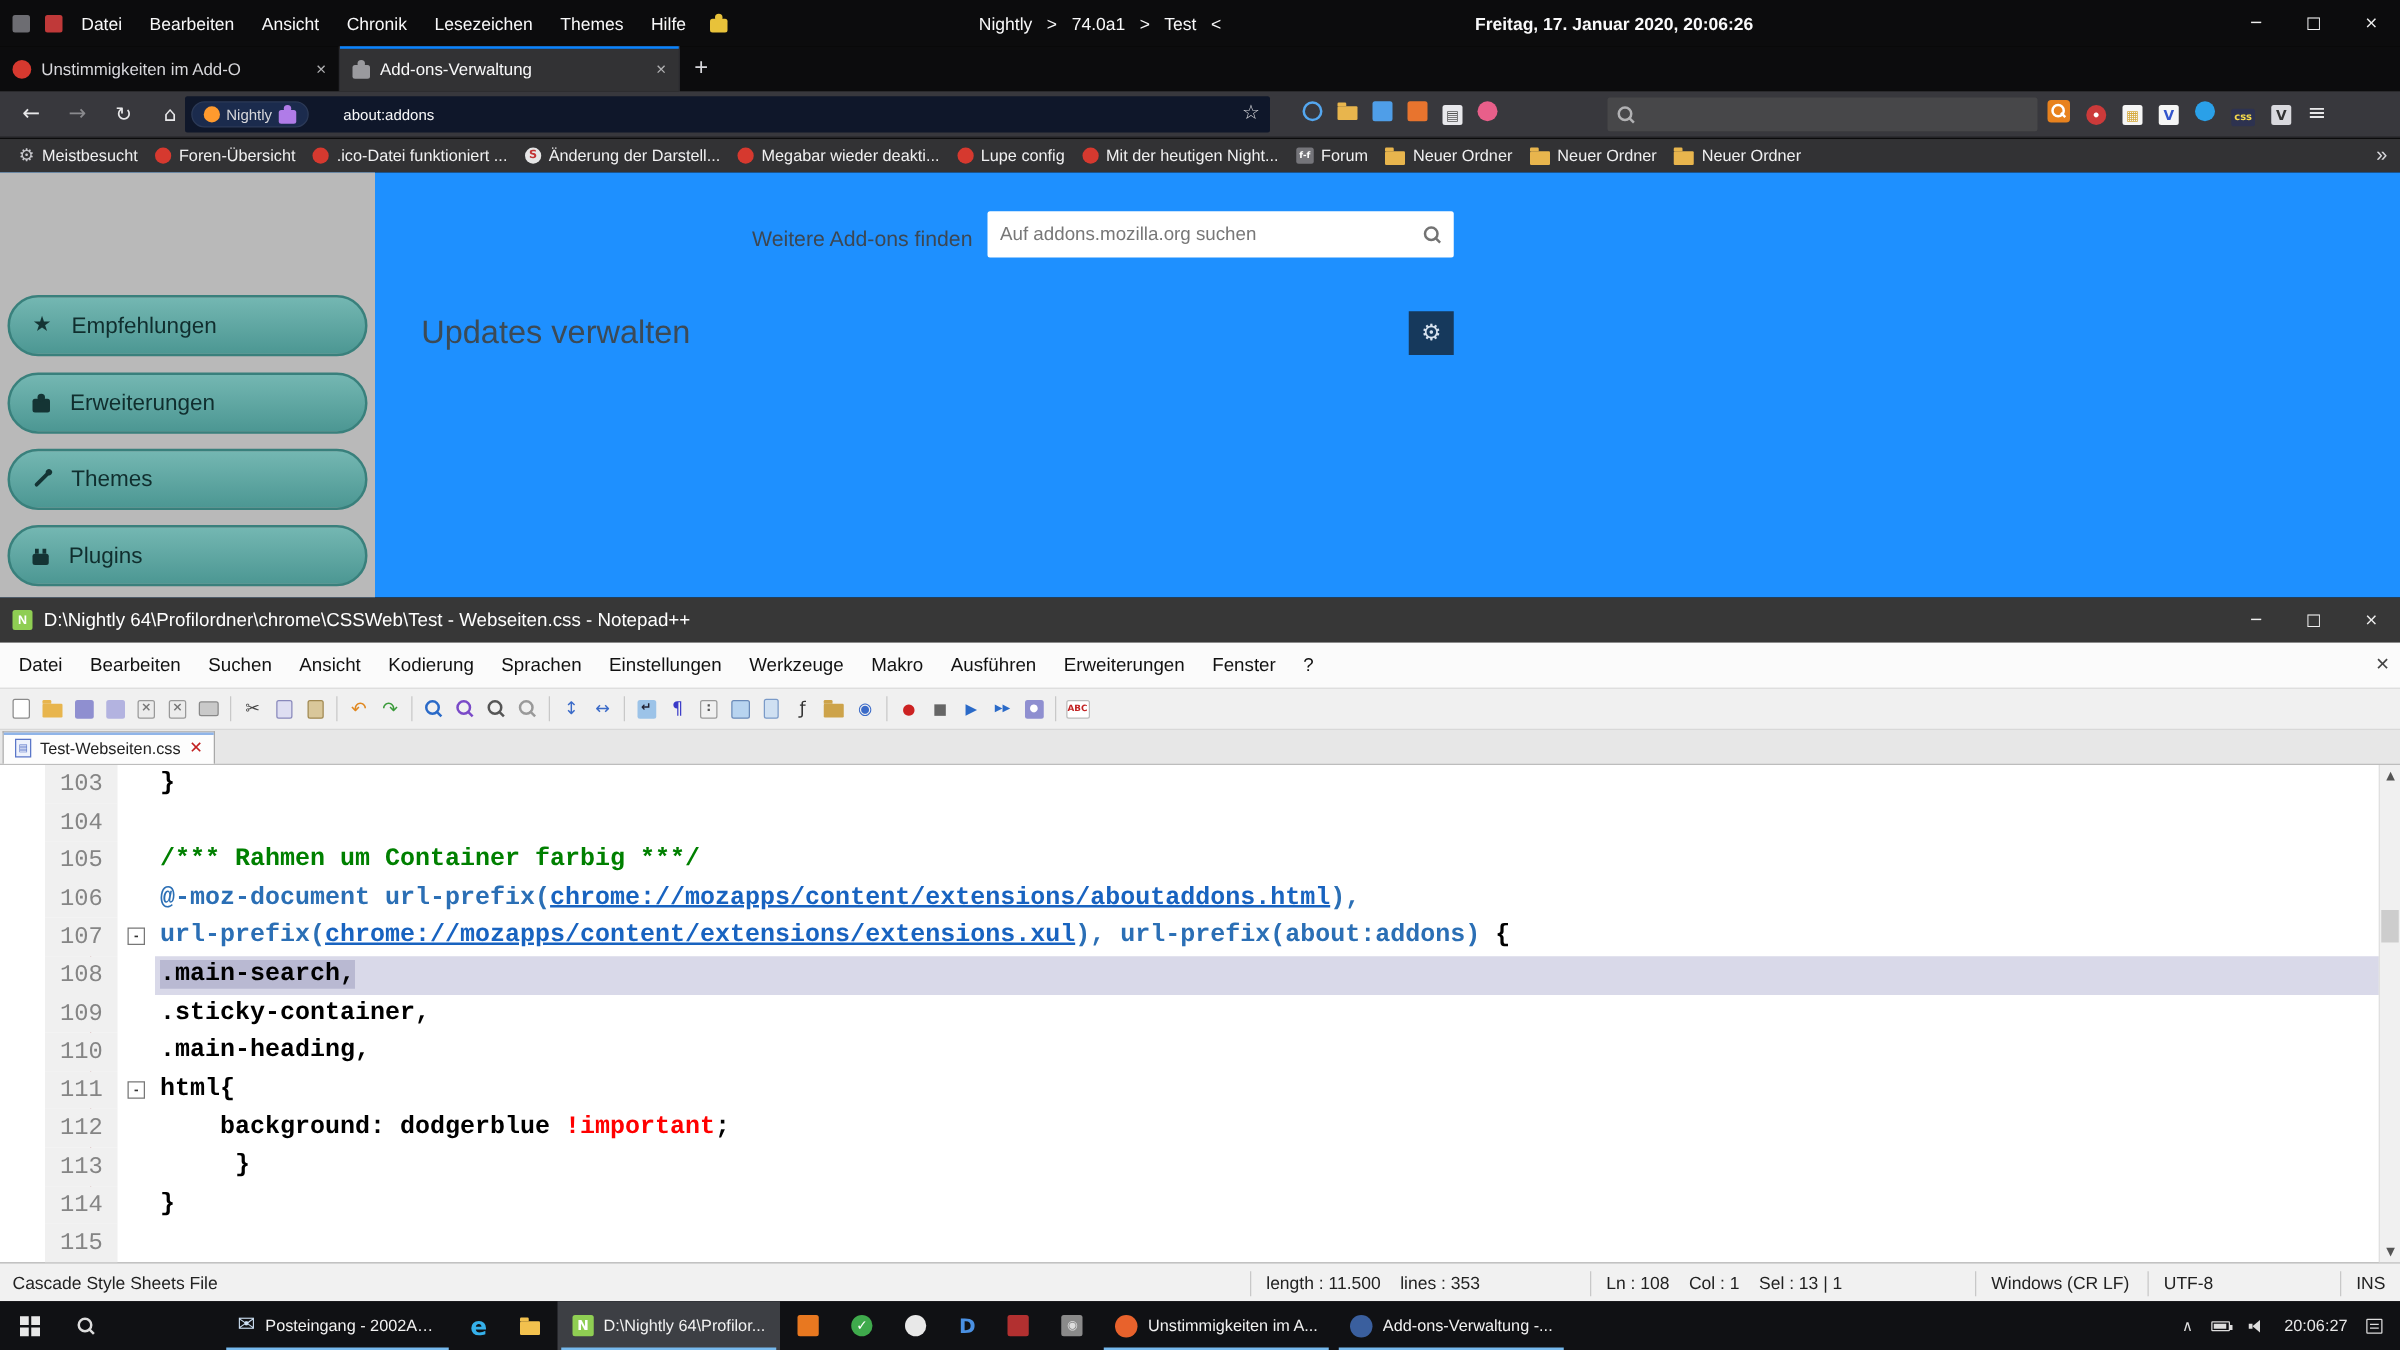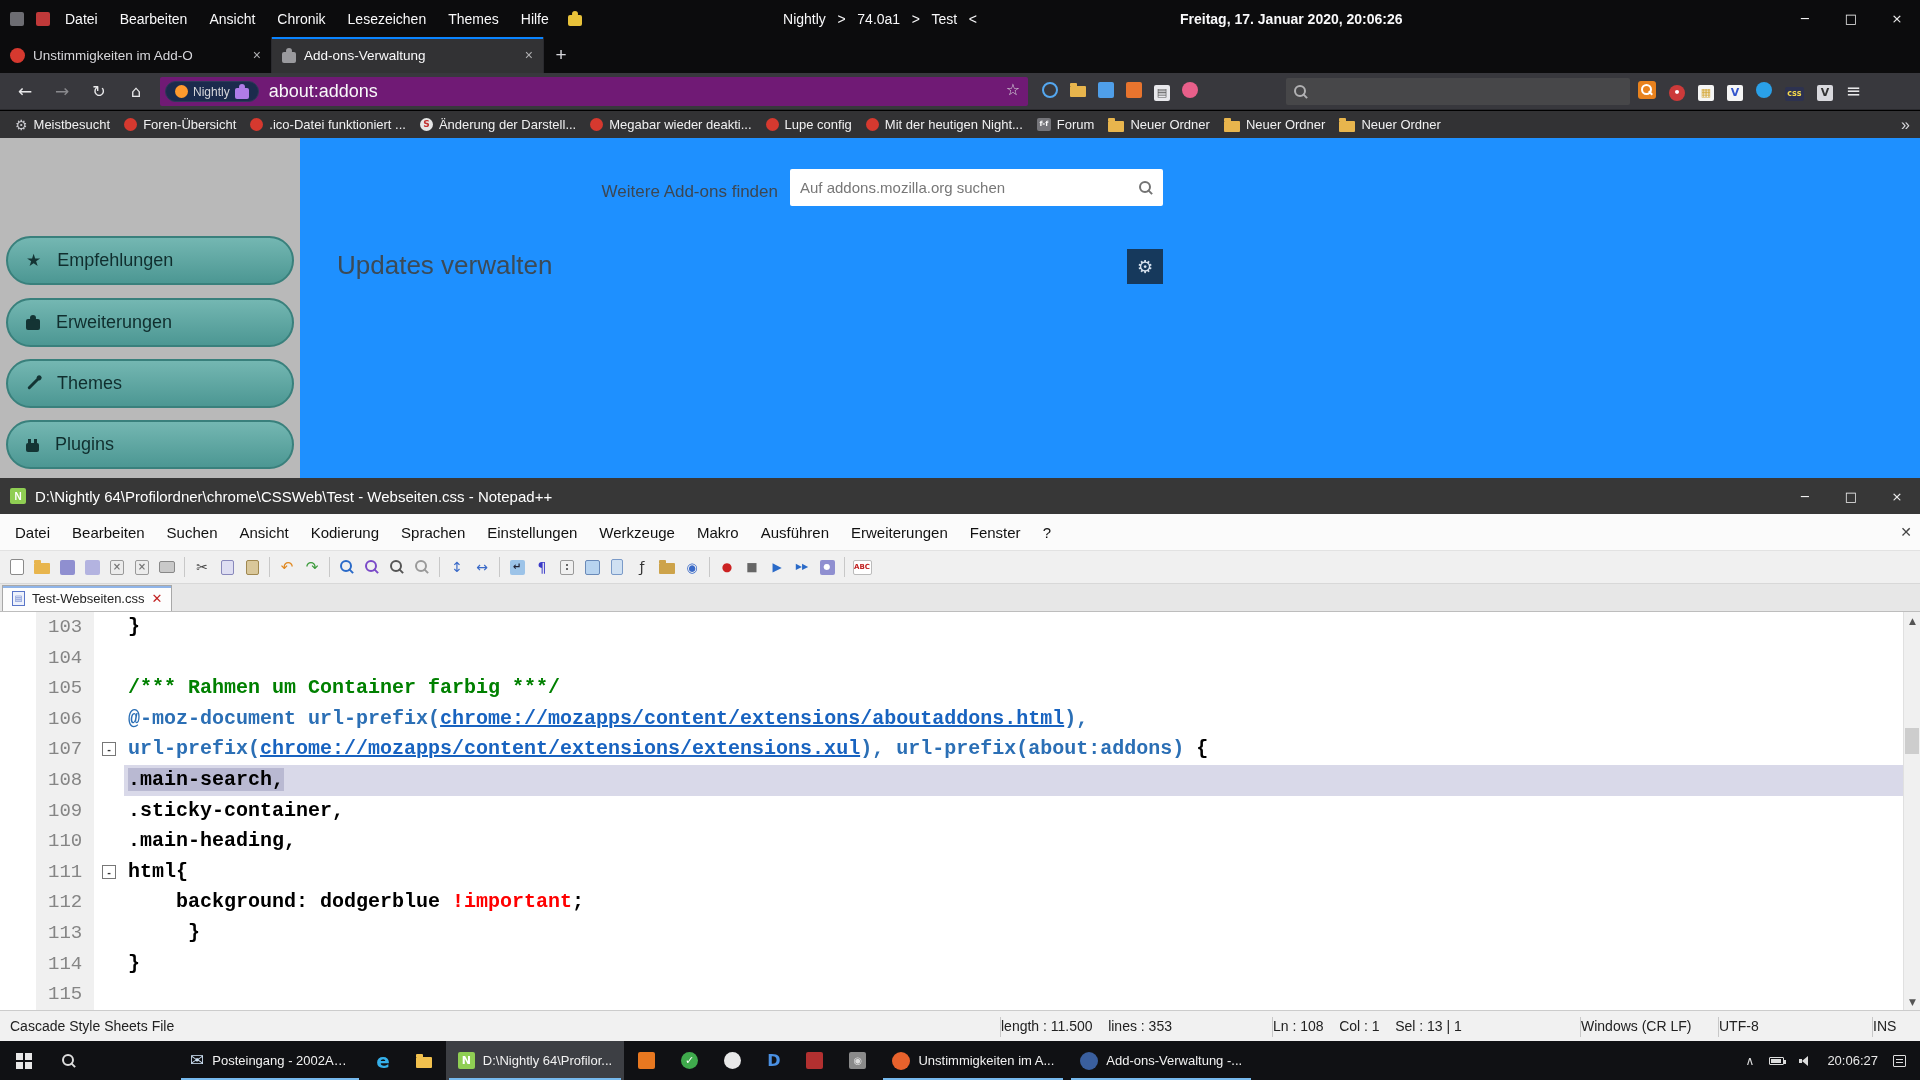--- a/index.html
+++ b/index.html
@@ -44,23 +44,23 @@
   .winbtn{width:46px;height:37px;display:flex;align-items:center;justify-content:center;color:#f0f0f0;font-size:13px;font-family:"DejaVu Sans",sans-serif;}
   #ff-tabbar{position:absolute;top:37px;left:0;width:1920px;height:36px;background:#0c0c0d;display:flex;align-items:flex-end;}
   .ff-tab{height:36px;width:272px;display:flex;align-items:center;gap:8px;padding:0 10px;color:#d7d7db;font-size:13.5px;position:relative;border-right:1px solid #2a2a2e;}
   .ff-tab.active{background:#323234;color:#f9f9fa;}
   .ff-tab.active::before{content:"";position:absolute;top:0;left:0;right:0;height:2px;background:#0a84ff;}
   .ff-tab .tab-label{flex:1;white-space:nowrap;overflow:hidden;}
   .ff-tab .tab-close{font-size:14px;color:#b1b1b3;}
   .ff-newtab{width:34px;height:36px;display:flex;align-items:center;justify-content:center;color:#d7d7db;font-size:19px;}
   #ff-navbar{position:absolute;top:73px;left:0;width:1920px;height:37px;background:#38383d;border-bottom:1px solid #2a2a2e;}
   .nav-btn{position:absolute;top:4px;width:30px;height:29px;display:flex;align-items:center;justify-content:center;color:#e8e8ea;font-size:17px;font-family:"DejaVu Sans",sans-serif;}
-  #ff-urlbar{position:absolute;left:160px;top:4px;width:868px;height:29px;background:#701a75;border-radius:2px;display:flex;align-items:center;color:#f9f9fa;}
+  #ff-urlbar{position:absolute;left:148px;top:4px;width:868px;height:29px;background:#0f172a;border-radius:2px;display:flex;align-items:center;color:#f9f9fa;}
   #ff-urlbadge{display:flex;align-items:center;gap:5px;background:#1b2b4d;border:1px solid #2c3a57;border-radius:11px;padding:2px 9px;margin-left:5px;font-size:12px;color:#d7d7db;}
-  #ff-url{margin-left:10px;font-size:18px;}
+  #ff-url{margin-left:28px;font-size:12px;}
   #ff-urlstar{position:absolute;right:8px;top:5px;}
   #ff-pageicons{position:absolute;left:1042px;top:5px;display:flex;gap:12px;align-items:center;height:27px;}
   #ff-searchbar{position:absolute;left:1286px;top:5px;width:344px;height:27px;background:#474749;border-radius:2px;display:flex;align-items:center;padding-left:8px;gap:6px;}
   #ff-searchbar input{background:transparent;border:none;outline:none;color:#f9f9fa;font-size:13px;width:280px;}
   #ff-righticons{position:absolute;left:1638px;top:5px;display:flex;gap:13px;align-items:center;height:27px;}
   #ff-bookmarks{position:absolute;top:111px;left:0;width:1920px;height:27px;background:#323234;display:flex;align-items:center;color:#f0f0f1;font-size:13px;padding-left:8px;}
   .bm-item{display:flex;align-items:center;gap:6px;padding:0 7px;height:22px;white-space:nowrap;}
   #bm-overflow{position:absolute;right:10px;font-size:16px;color:#d7d7db;}
   #ff-content{position:absolute;top:138px;left:0;width:1920px;height:340px;background:#1e90ff;}
   #ao-sidebar{position:absolute;left:0;top:0;width:300px;height:340px;background:#b9b9b9;}
@@ -98,21 +98,21 @@
   .tok-comment{color:#008000;}
   .tok-atrule{color:#2b6fb5;}
   .tok-url{color:#1863c0;text-decoration:underline;}
   .tok-important{color:#ff0000;}
   .fold-vline{position:absolute;width:1px;z-index:1;}
   .fold-tick{position:absolute;height:1px;z-index:1;}
   #npp-scroll{position:absolute;right:0;top:0;width:17px;height:398px;background:#f0f0f0;border-left:1px solid #e0e0e0;z-index:3;}
   #npp-scroll .arr{position:absolute;left:0;width:17px;height:17px;color:#555;font-size:9px;display:flex;align-items:center;justify-content:center;font-family:"DejaVu Sans",sans-serif;}
   #npp-thumb{position:absolute;left:1px;right:1px;top:116px;height:26px;background:#cdcdcd;}
   #npp-status{position:absolute;top:1010px;left:0;width:1920px;height:31px;background:#f1f1f1;border-top:1px solid #cccccc;font-size:14px;color:#222;}
-  .st-seg{position:absolute;top:6px;white-space:pre;border-left:1px solid #c8c8c8;height:20px;line-height:18px;}
+  .st-seg{position:absolute;top:6px;white-space:pre;padding-left:12px;border-left:1px solid #c8c8c8;height:20px;line-height:18px;}
   .st-seg.first{border-left:none;left:10px;padding-left:0;}
 
   
   #taskbar{position:absolute;top:1041px;left:0;width:1920px;height:39px;background:#101114;}
   #tb-start{position:absolute;left:0;top:0;width:48px;height:39px;display:flex;align-items:center;justify-content:center;}
   #tb-search{position:absolute;left:48px;top:0;width:42px;height:39px;display:flex;align-items:center;justify-content:center;color:#ddd;}
   #tb-apps{position:absolute;left:178px;top:0;height:39px;display:flex;align-items:stretch;gap:2px;}
   .tb-app{position:relative;display:flex;align-items:center;gap:8px;padding:0 12px;color:#f2f2f2;font-size:13px;}
   .tb-app.open::after{content:"";position:absolute;left:3px;right:3px;bottom:0;height:2px;background:#76b9ed;}
   .tb-app.active{background:#3d3f44;}

